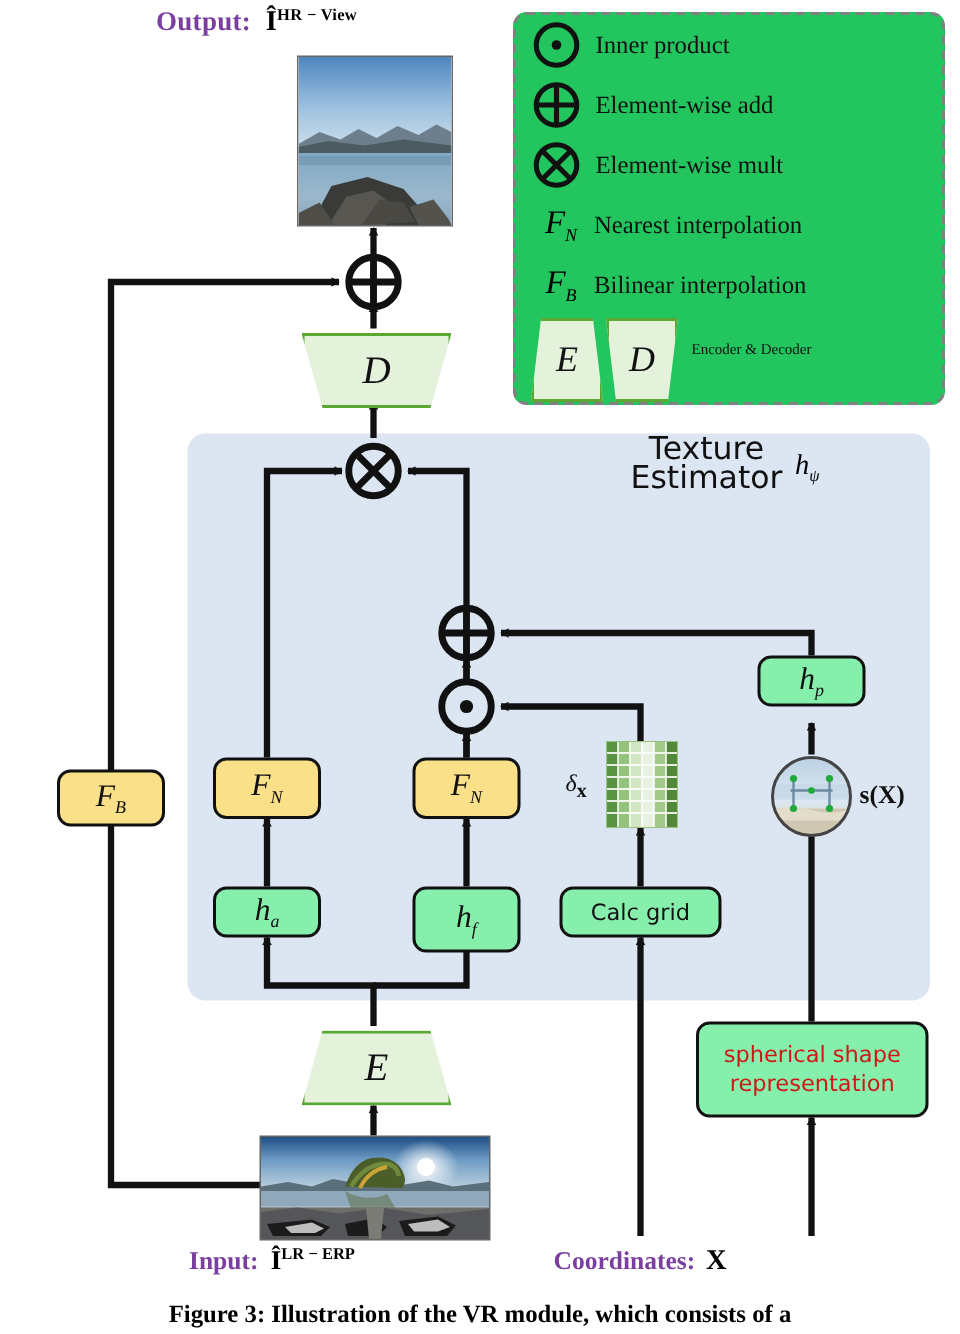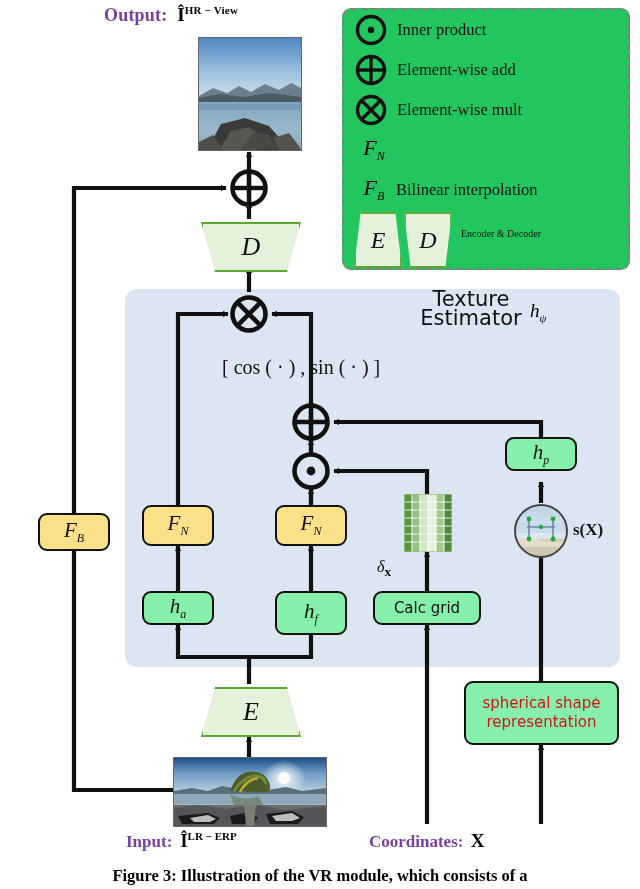--- a/index.html
+++ b/index.html
@@ -194,21 +194,20 @@
   </div>
 
   <div class="tex-est" style="left:410px;top:290px;width:122px;">
     <span>Texture</span><br>
     <span>Estimator</span>
   </div>
   <div class="hpsi" style="left:530px;top:300px;">
     <span>h</span><sub>ψ</sub>
   </div>
 
-  <div class="cossin" style="left:222px;top:356px;">[ cos ( · ) ,  sin ( · ) ]</div>
 
   <div class="rbox yellow" style="left:38px;top:513px;width:72px;height:38px;">
     <span class="mathlbl"><span>F</span><sub>B</sub></span>
   </div>
 
   <div class="rbox yellow" style="left:142px;top:505px;width:72px;height:41px;">
     <span class="mathlbl"><span>F</span><sub>N</sub></span>
   </div>
   <div class="rbox yellow" style="left:275px;top:505px;width:72px;height:41px;">
     <span class="mathlbl"><span>F</span><sub>N</sub></span>
@@ -221,21 +220,21 @@
     <span class="mathlbl"><span>h</span><sub>f</sub></span>
   </div>
   <div class="rbox grey" style="left:373px;top:591px;width:108px;height:34px;">
     <span class="comic">Calc grid</span>
   </div>
 
   <div class="rbox grey" style="left:505px;top:437px;width:72px;height:34px;">
     <span class="mathlbl"><span>h</span><sub>p</sub></span>
   </div>
 
-  <div class="deltax" style="left:377px;top:514px;margin-top:44px;">
+  <div class="deltax" style="left:377px;top:514px;">
     <span>δ</span><sub style="font-style:normal;font-weight:bold;">x</sub>
   </div>
   <div class="abs" style="left:404px;top:494px;">
     <svg width="48" height="58" viewBox="0 0 48 58">
       <rect x="0" y="0" width="48" height="58" fill="#eef5e8"></rect>
       <g>
         <rect x="0" y="0" width="8" height="58" fill="#4d8b34" opacity="0.92"></rect>
         <rect x="8" y="0" width="8" height="58" fill="#7fb562" opacity="0.8"></rect>
         <rect x="16" y="0" width="8" height="58" fill="#cbe3bb" opacity="0.85"></rect>
         <rect x="24" y="0" width="8" height="58" fill="#e8f2e0" opacity="0.9"></rect>
@@ -375,20 +374,21 @@
           <line x1="26.5" y1="7.5" x2="7.5" y2="26.5" stroke="#111" stroke-width="3.4"></line>
         </svg>
       </span>
       <span class="legend-label">Element-wise mult</span>
     </div>
 
     <div class="legend-row">
       <span class="calF">
         <span>F</span><sub>N</sub>
       </span>
+      <span class="legend-label" style="margin-left:2px;">Nearest interpolation</span>
     </div>
 
     <div class="legend-row">
       <span class="calF">
         <span>F</span><sub>B</sub>
       </span>
       <span class="legend-label" style="margin-left:2px;">Bilinear interpolation</span>
     </div>
 
     <div class="legend-row" style="height:56px;align-items:flex-start;padding-top:2px;">

